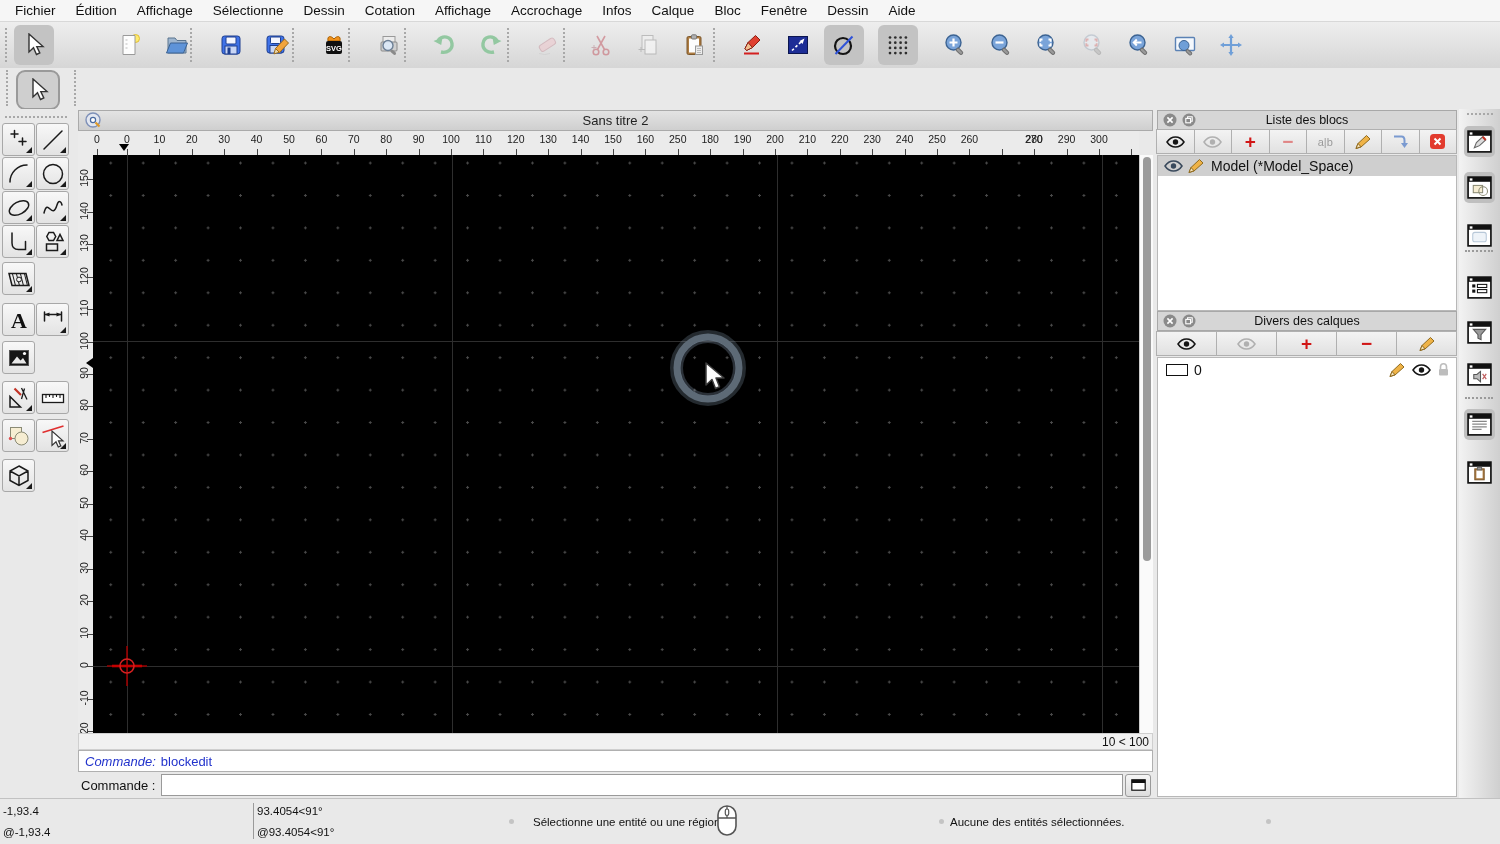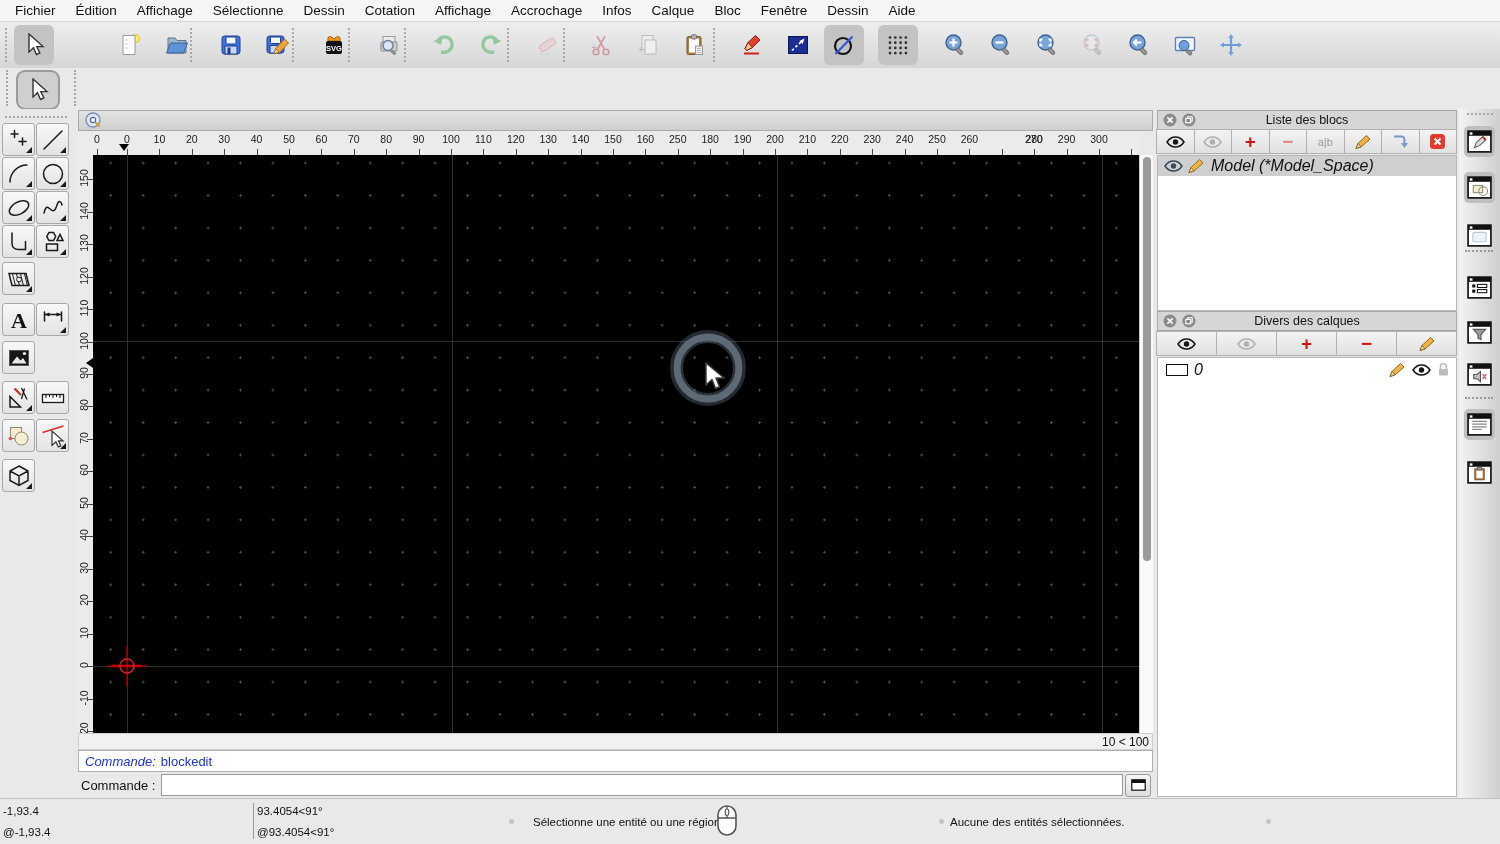--- a/index.html
+++ b/index.html
@@ -66,21 +66,21 @@
   
   .panel-header{position:absolute;left:1157px;width:300px;height:20px;background:#d6d6d6;
         border:1px solid #a8a8a8;box-sizing:border-box;display:flex;align-items:center;font-size:12.5px;}
   .panel-header .ttl{position:absolute;left:0;width:100%;text-align:center;}
   .panel-header .hbtn{margin-left:5px;display:flex;z-index:2;}
   .ptoolbar{position:absolute;left:1157px;width:300px;display:flex;background:#dcdcdc;}
   .pbtn{flex:1;height:25px;box-sizing:border-box;border:1px solid #b0b0b0;margin-left:-1px;
         background:linear-gradient(#f3f3f3,#e1e1e1);display:flex;align-items:center;justify-content:center;
         font-size:13px;}
   .plist{position:absolute;left:1157px;width:300px;background:#fff;border:1px solid #b8b8b8;box-sizing:border-box;}
-  .prow{height:20px;display:flex;align-items:center;font-size:16px;font-style:italic;}
+  .prow{height:20px;display:flex;align-items:center;font-size:14px;}
   .prow.sel{background:#cfcfcf;}
   .glyph-plus{color:#d11616;font-weight:bold;font-size:19px;line-height:19px;}
   .glyph-minus-pale{color:#e08585;font-weight:bold;font-size:19px;line-height:19px;}
   .glyph-minus{color:#d11616;font-weight:bold;font-size:19px;line-height:19px;}
   .glyph-ab{color:#9a9a9a;font-size:11px;}
   .swatch{width:20px;height:10px;background:#fff;border:1.5px solid #111;margin:0 6px 0 8px;}
   
   #dockcol{left:1459px;top:109px;width:41px;height:689px;background:linear-gradient(90deg,#f3f3f3,#cfcfcf);}
   .dockbtn{position:absolute;left:5px;width:31px;height:31px;border-radius:5px;
            display:flex;align-items:center;justify-content:center;}
@@ -517,20 +517,21 @@
         <span style="display:flex">
           <svg width="26" height="26" viewBox="0 0 26 26">
             <path d="M13 3 L22 8 V17.5 L13 22.5 L4 17.5 V8 Z M4 8 L13 13 L22 8 M13 13 V22.5" stroke="#1a1a1a" stroke-width="1.5" fill="none" stroke-linecap="round"></path>
           </svg>
         </span>
         <span class="subtri"></span>
       </div>
     </div>
 
   <div id="doc-titlebar" class="abs">
+    <span id="doc-title">Sans titre 2</span>
     <span style="margin-left:6px;z-index:2;display:flex" id="appicon">
         <svg width="17" height="17" viewBox="0 0 17 17">
           <circle cx="8" cy="8" r="7" fill="#e3e7f0" stroke="#7e90b8" stroke-width="1.4"></circle>
           <circle cx="8" cy="8" r="2.6" fill="#fff" stroke="#4a6aa0" stroke-width="1.2"></circle>
           <path d="M10.5 10.5 L14.5 14.5" stroke="#e09a28" stroke-width="2.2"></path>
         </svg>
       </span>
   </div>
   <div id="rcorner" class="abs"></div>
   <div id="hruler" class="abs">

